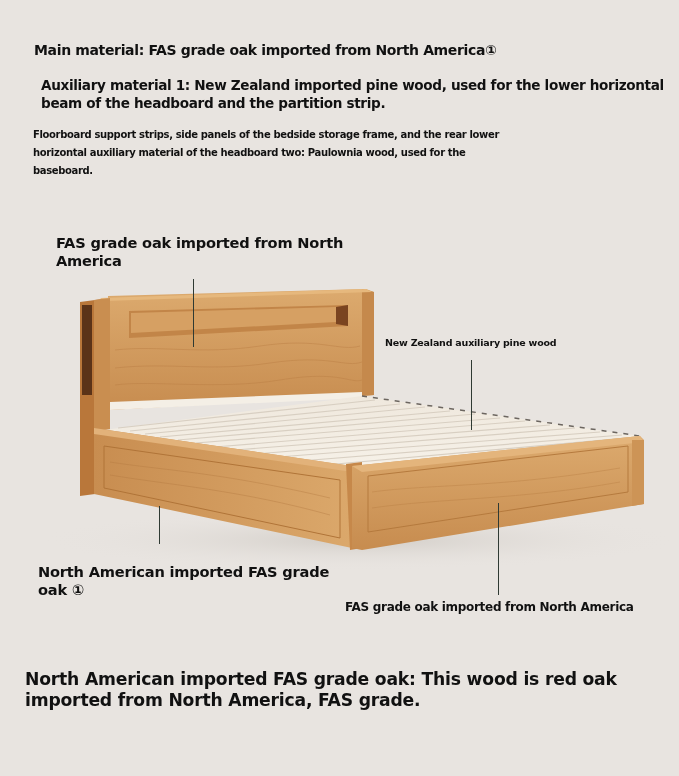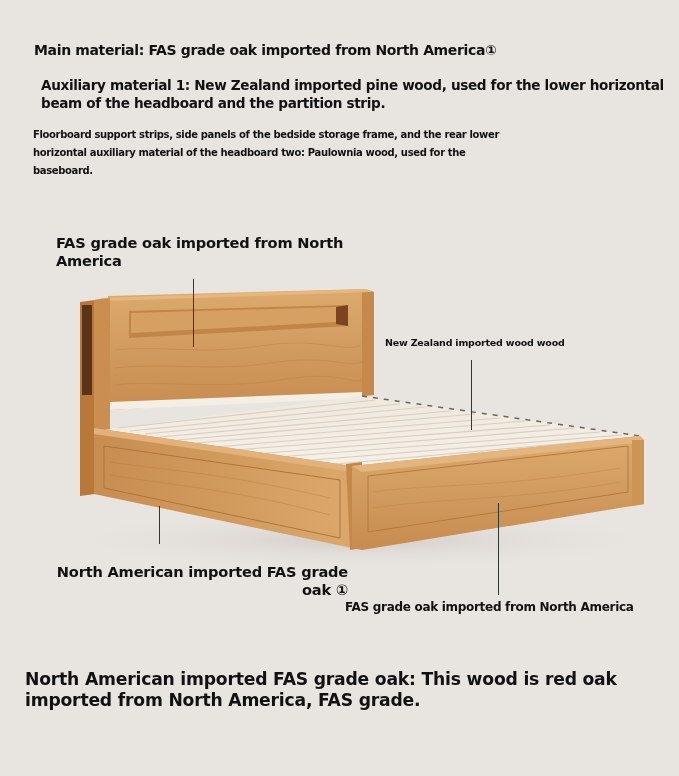--- a/index.html
+++ b/index.html
@@ -9,21 +9,21 @@
       font-family: "DejaVu Sans", "Liberation Sans", sans-serif;
       color: #111;
       position: relative;
     }
     .abs { position: absolute; }
     .t-main { left: 34px; top: 42px; font-size: 14px; font-weight: bold; letter-spacing: -0.35px; white-space: nowrap; }
     .t-aux1 { left: 41px; top: 76px; width: 640px; font-size: 13.6px; font-weight: bold; line-height: 18px; letter-spacing: -0.35px; }
     .t-aux2 { left: 33px; top: 126px; width: 470px; font-size: 10px; font-weight: bold; line-height: 18px; letter-spacing: -0.35px; }
     .lbl-head { left: 56px; top: 234px; width: 300px; font-size: 14.6px; font-weight: bold; line-height: 18px; letter-spacing: -0.2px; }
     .lbl-pine { left: 385px; top: 337px; font-size: 9.5px; font-weight: bold; white-space: nowrap; letter-spacing: -0.2px; }
-    .lbl-side { left: 38px; top: 563px; width: 310px; font-size: 14.6px; font-weight: bold; line-height: 18px; letter-spacing: -0.2px; text-align: right; }
+    .lbl-side { left: 38px; top: 563px; width: 310px; font-size: 14.6px; font-weight: bold; line-height: 18px; letter-spacing: -0.2px; }
     .lbl-foot { left: 345px; top: 600px; font-size: 12px; font-weight: bold; white-space: nowrap; letter-spacing: -0.3px; }
     .t-note { left: 25px; top: 669px; width: 620px; font-size: 17.2px; font-weight: bold; line-height: 21px; letter-spacing: -0.2px; }
     .leader { position: absolute; width: 1px; background: #2f3a33; }
     svg.bed { position: absolute; left: 0; top: 0; }
   </style>
 </head>
 <body>
 
 <div class="abs t-main">Main material: FAS grade oak imported from North America①</div>
 <div class="abs t-aux1">Auxiliary material 1: New Zealand imported pine wood, used for the lower horizontal beam of the headboard and the partition strip.</div>
@@ -112,17 +112,17 @@
 
   <polygon points="632,440 644,440 644,504 632,506" fill="#cd9456"></polygon>
 </svg>
 
 <div class="leader" style="left:193px; top:279px; height:68px;"></div>
 <div class="leader" style="left:471px; top:360px; height:70px;"></div>
 <div class="leader" style="left:159px; top:506px; height:38px;"></div>
 <div class="leader" style="left:498px; top:503px; height:92px;"></div>
 
 <div class="abs lbl-head">FAS grade oak imported from North America</div>
-<div class="abs lbl-pine">New Zealand imported wood wood</div>
+<div class="abs lbl-pine">New Zealand auxiliary pine wood</div>
 <div class="abs lbl-side">North American imported FAS grade oak ①</div>
 <div class="abs lbl-foot">FAS grade oak imported from North America</div>
 
 <div class="abs t-note">North American imported FAS grade oak: This wood is red oak imported from North America, FAS grade.</div>
 
 </body></html>

